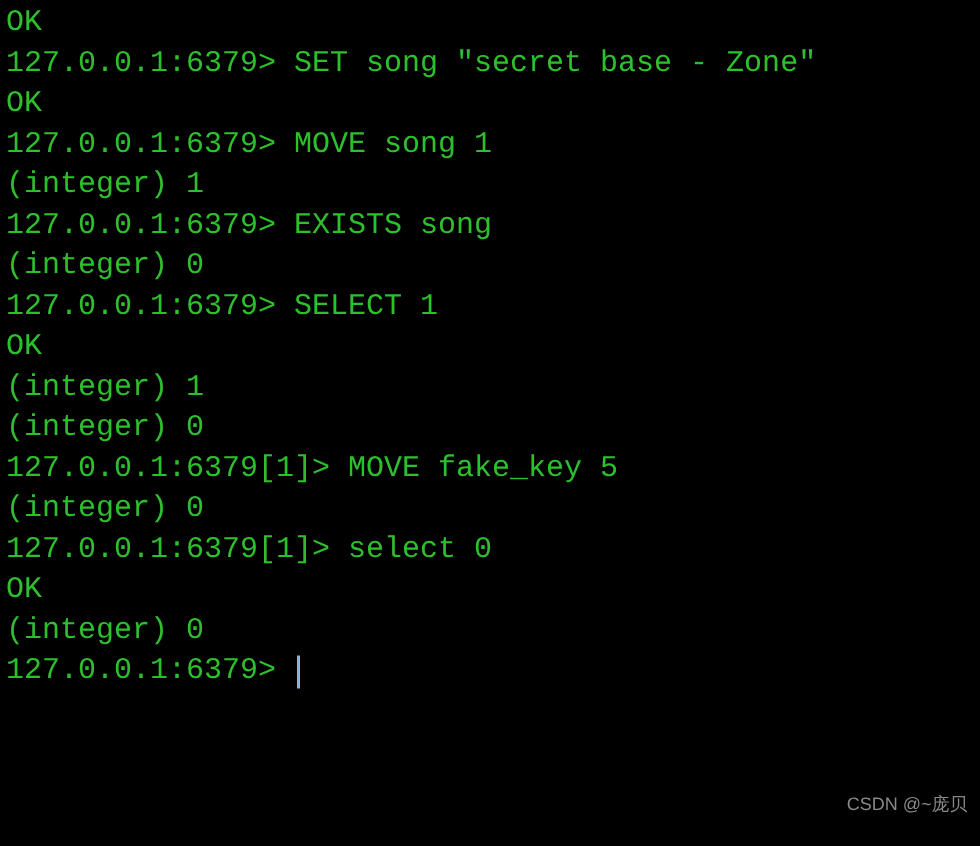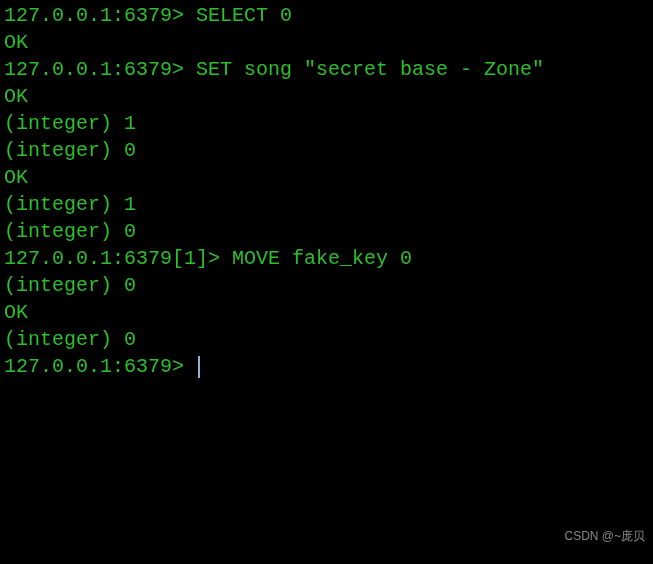--- a/index.html
+++ b/index.html
@@ -37,29 +37,32 @@
       font-size: 12px;
       color: #888;
       font-family: sans-serif;
       margin-left: 20px;
     }
   </style>
 </head>
 <body>
 
 <div id="terminal">
-    <div class="line"><span>127.0.0.1:6379&gt; </span><span>SELECT 0</span></div>
     <div class="line">OK</div>
     <div class="line"><span>127.0.0.1:6379&gt; </span><span>SET song "secret base - Zone"</span></div>
     <div class="line">OK</div>
+    <div class="line"><span>127.0.0.1:6379&gt; </span><span>MOVE song 1</span></div>
     <div class="line">(integer) 1</div>
+    <div class="line"><span>127.0.0.1:6379&gt; </span><span>EXISTS song</span></div>
     <div class="line">(integer) 0</div>
+    <div class="line"><span>127.0.0.1:6379&gt; </span><span>SELECT 1</span></div>
     <div class="line">OK</div>
     <div class="line">(integer) 1</div>
     <div class="line">(integer) 0</div>
-    <div class="line"><span>127.0.0.1:6379[1]&gt; </span><span>MOVE fake_key 0</span></div>
+    <div class="line"><span>127.0.0.1:6379[1]&gt; </span><span>MOVE fake_key 5</span></div>
     <div class="line">(integer) 0</div>
+    <div class="line"><span>127.0.0.1:6379[1]&gt; </span><span>select 0</span></div>
     <div class="line">OK</div>
     <div class="line">(integer) 0</div>
     <div class="line"><span>127.0.0.1:6379&gt; </span><span></span><span class="cursor"></span></div>
   </div>
 
 <div class="watermark">CSDN @~庞贝</div>
 
 </body></html>

